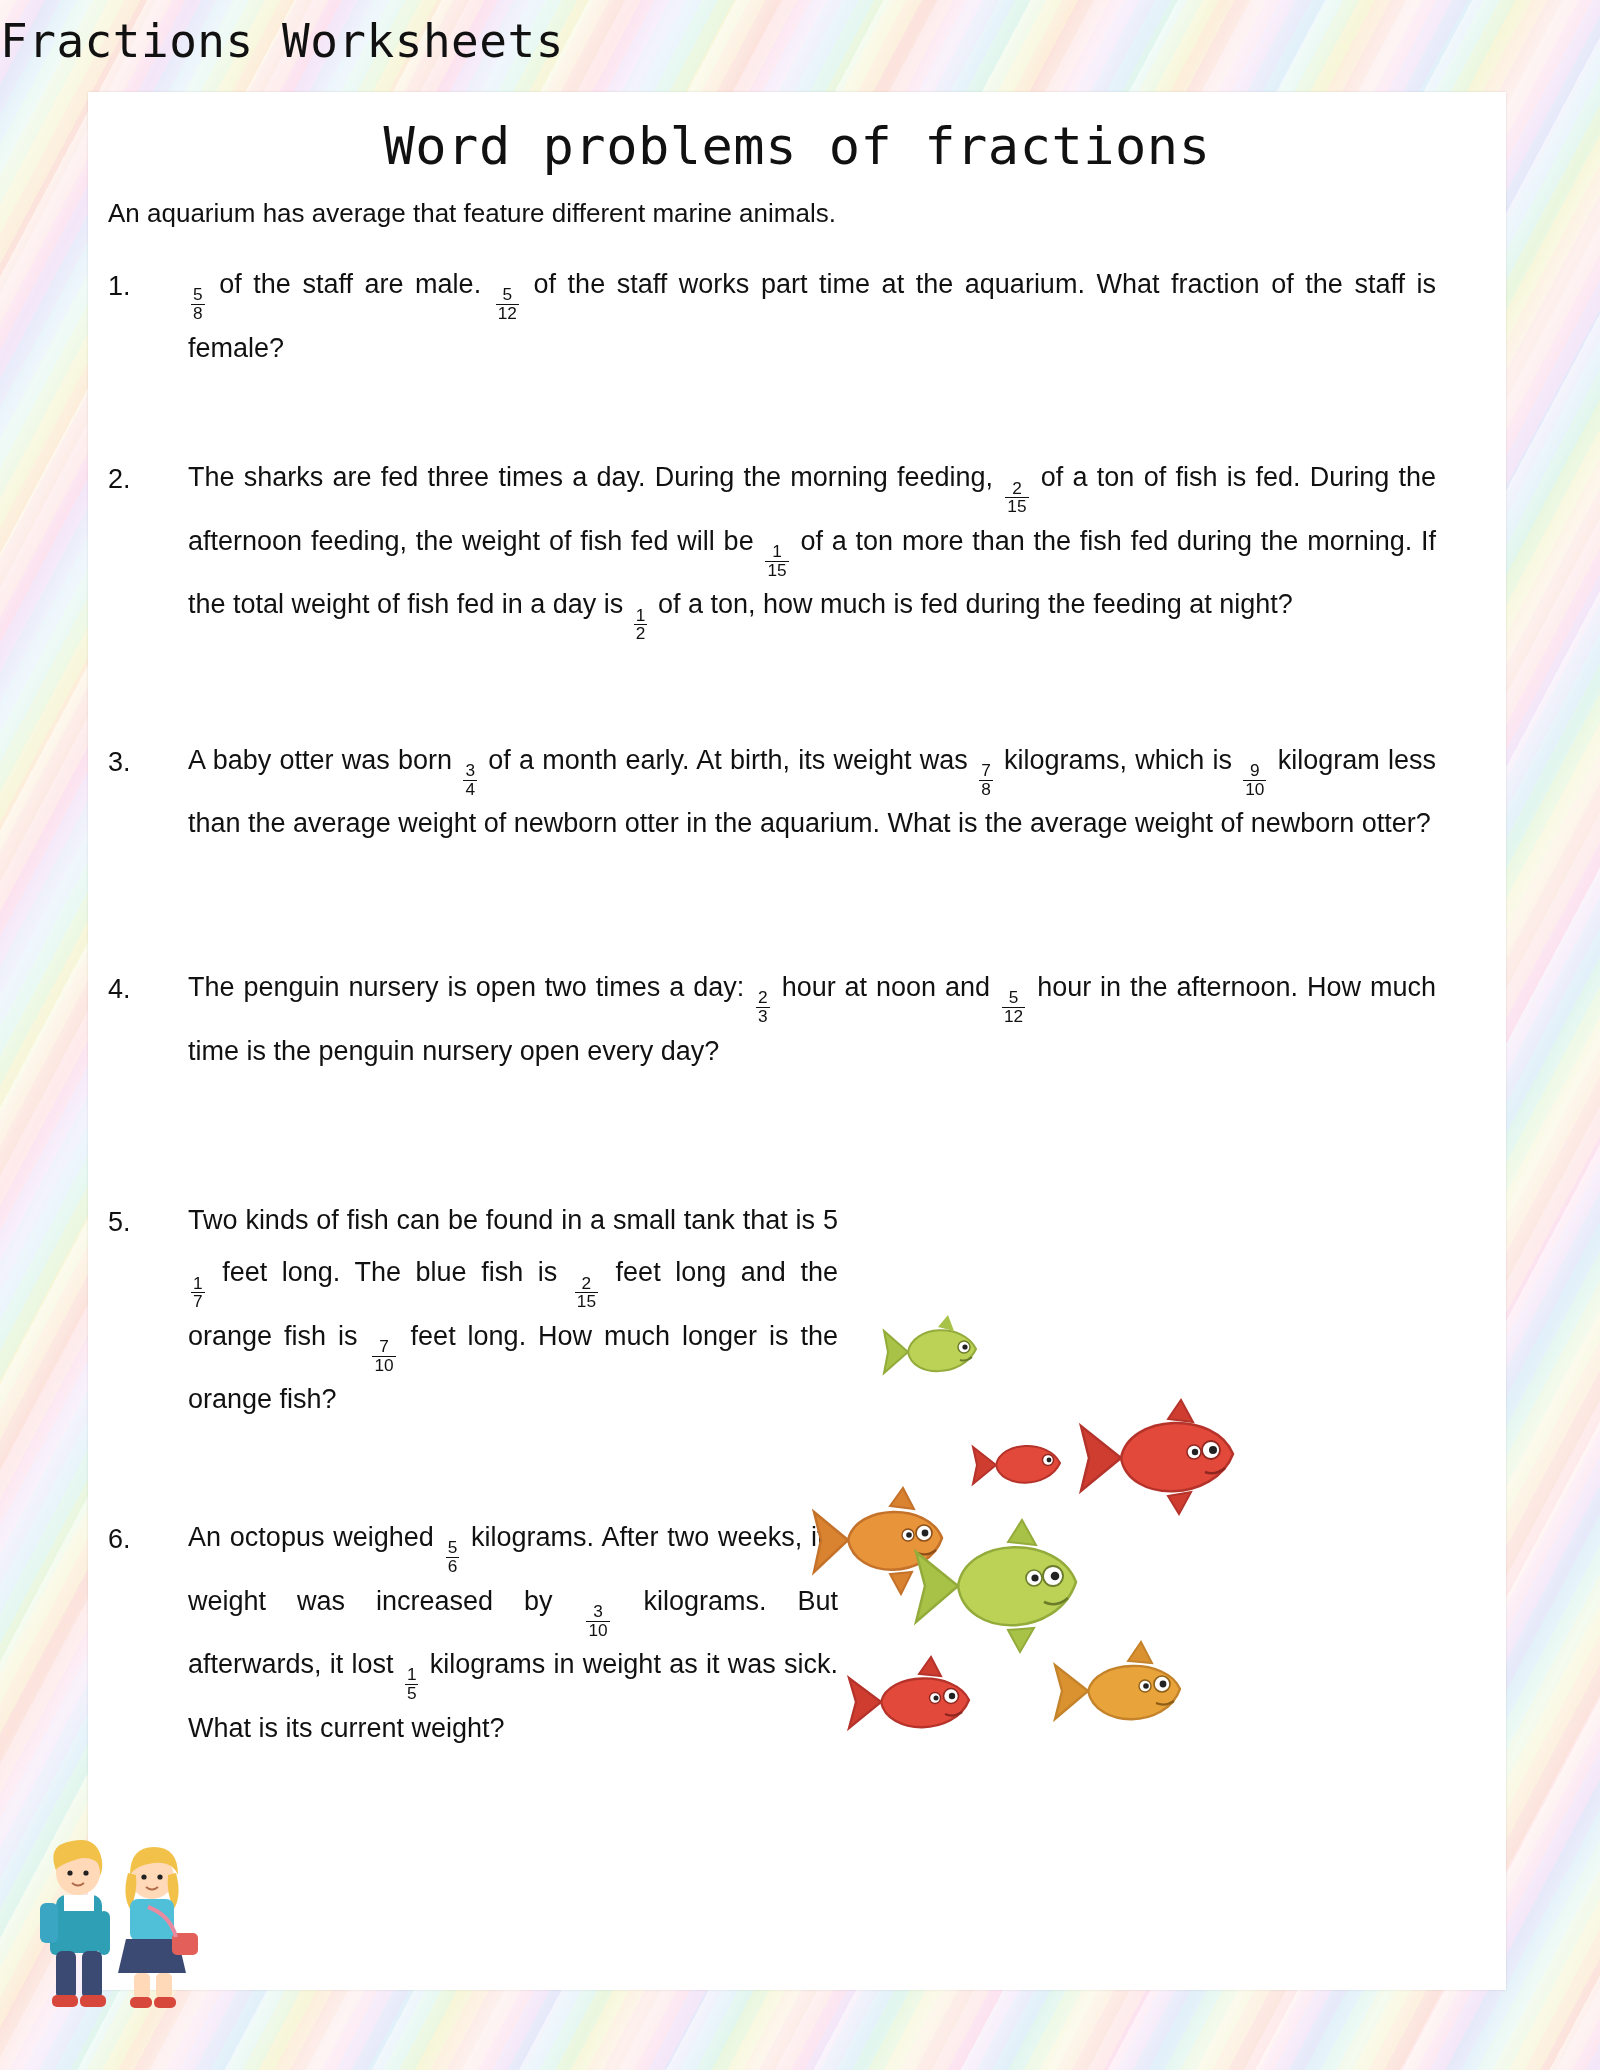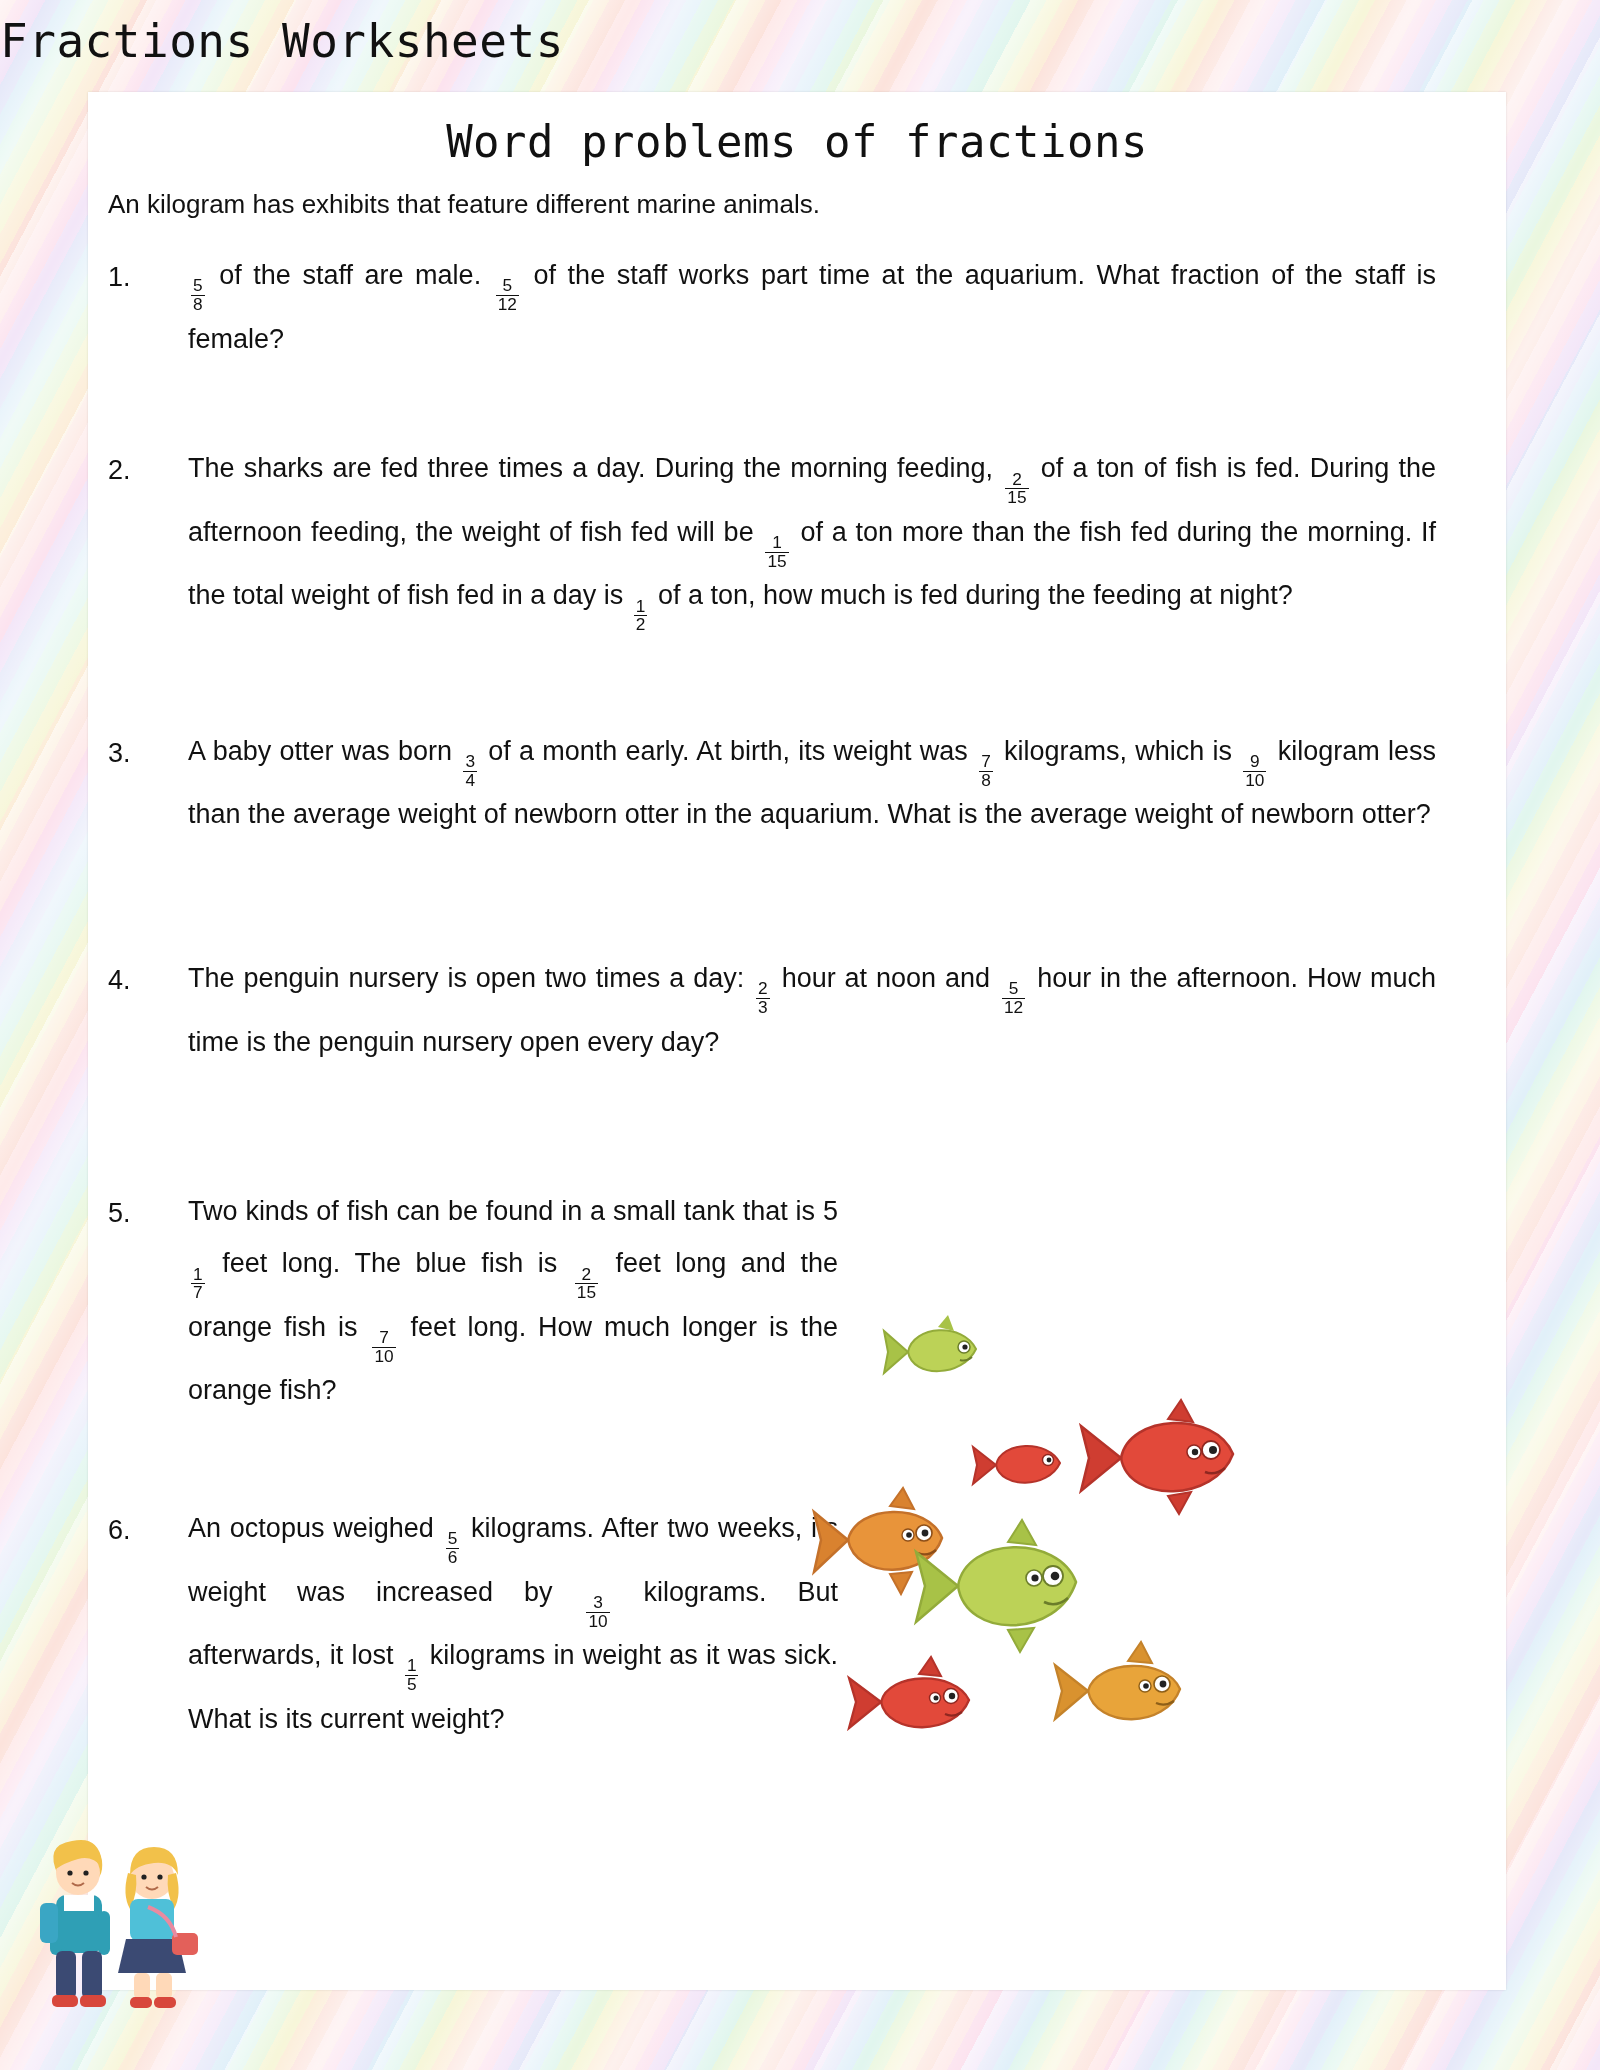--- a/index.html
+++ b/index.html
@@ -68,21 +68,21 @@
     height: 1898px;
     background: #ffffff;
     box-shadow: 0 0 2px rgba(0,0,0,0.12);
     z-index: 3;
     overflow: hidden;
   }
 
   .worksheet-title {
     text-align: center;
     font-family: "DejaVu Sans Mono", monospace;
-    font-size: 44px;
+    font-size: 52px;
     color: #111;
     margin-top: 24px;
     letter-spacing: 0.5px;
   }
 
   .intro {
     font-size: 26px;
     color: #111;
     margin: 22px 0 0 20px;
   }
@@ -186,21 +186,21 @@
 
 <div class="bg"></div>
 <div class="bg-soft"></div>
 
 <div class="sheet-title">Fractions Worksheets</div>
 
 <div class="paper">
 
   <div class="worksheet-title">Word problems of fractions</div>
 
-  <div class="intro">An kilogram has exhibits that feature different marine animals.</div>
+  <div class="intro">An aquarium has average that feature different marine animals.</div>
 
   <div class="problems">
 
     <div class="problem p-gap-1">
       <div class="pnum">1.</div>
       <div class="ptext"><span class="frac">
             <span class="num">5</span>
             <span class="den">8</span>
           </span> of the staff are male. <span class="frac">
             <span class="num">5</span>

